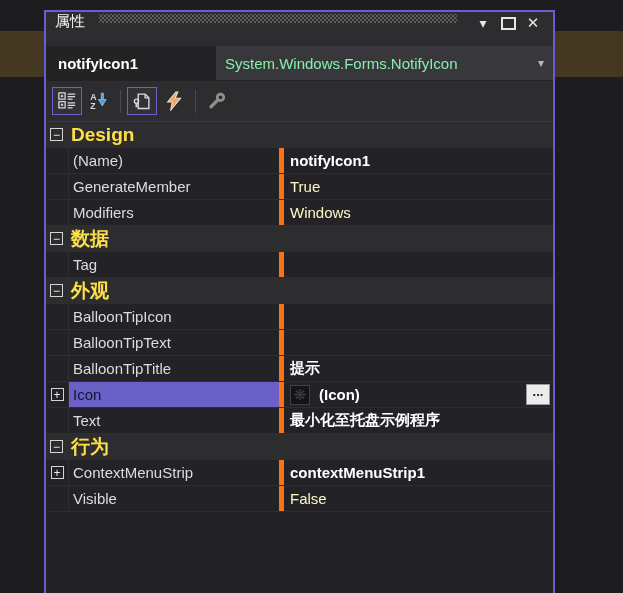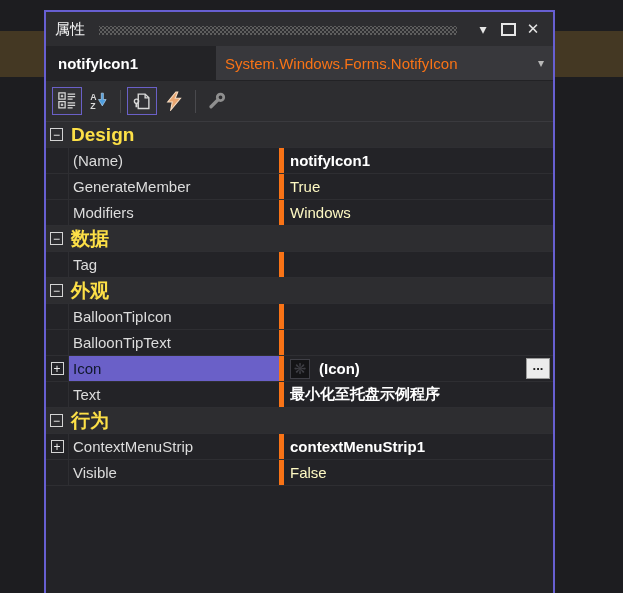--- a/index.html
+++ b/index.html
@@ -8,35 +8,35 @@
     background:#1d1d20;font-family:"Liberation Sans",sans-serif;
     -webkit-font-smoothing:antialiased;
   }
   .accent-band{position:absolute;left:0;top:31px;width:623px;height:46px;background:#443823}
   .panel{
     position:absolute;left:44px;top:10px;width:511px;height:583px;box-sizing:border-box;
     border:2px solid #675fd1;border-bottom:none;background:#232327;
     display:flex;flex-direction:column;
   }
   
-  .titlebar{height:34px;flex:0 0 auto;background:#2d2d30;display:flex;align-items:center;padding:0 9px}
+  .titlebar{height:34px;flex:0 0 auto;background:#2d2d30;display:flex;align-items:flex-start;padding:0 9px}
   .title{color:#f2f2f2;font-size:15px;white-space:nowrap}
   .grip{flex:1;height:9px;margin:2px 12px 0 14px;
     background-image:radial-gradient(circle,#5e5e5e 1px,rgba(0,0,0,0) 1.3px),
                      radial-gradient(circle,#5e5e5e 1px,rgba(0,0,0,0) 1.3px);
     background-size:4px 4px;background-position:0 0,2px 2px;}
   .tb-btn{width:22px;height:22px;display:flex;align-items:center;justify-content:center;
     color:#e6e6e6;font-size:14px;margin-left:3px;cursor:default;user-select:none}
   .max-box{width:11px;height:9px;border:2px solid #e6e6e6;display:block}
   .close-glyph{font-size:15px}
   
   .combo-row{height:34px;flex:0 0 auto;background:#38383c;display:flex;align-items:center;border-bottom:1px solid #222225}
   .combo-name{height:100%;box-sizing:border-box;background:#232326;color:#ffffff;font-weight:bold;
     font-size:15px;display:flex;align-items:center;padding:0 12px;min-width:170px}
-  .combo-type{color:#f97316;font-size:15px;margin-left:9px;white-space:nowrap}
+  .combo-type{color:#86efac;font-size:15px;margin-left:9px;white-space:nowrap}
   .combo-arrow{margin-left:auto;color:#b8b8b8;font-size:12px;padding-right:9px}
   
   .toolbar{height:40px;flex:0 0 auto;background:#2d2d30;display:flex;align-items:center;
     padding:0 5px;border-bottom:1px solid #3a3a3e}
   .tool-btn{width:30px;height:28px;display:flex;align-items:center;justify-content:center;
     border:1px solid rgba(0,0,0,0);background:none;padding:0;margin:0 1px;box-sizing:border-box}
   .tool-btn.selected{border-color:#6a60c8;background:#323236}
   .tool-sep{width:1px;height:23px;background:#49494d;margin:0 5px}
   
   .grid{flex:1 1 auto;background:#232327;overflow:hidden}
@@ -176,20 +176,27 @@
         <span class="cat-label">外观</span>
       </div>
       <div class="row prop">
         <div class="gutter"></div>
         <div class="plabel">BalloonTipIcon</div>
       </div>
       <div class="row prop">
         <div class="gutter"></div>
         <div class="plabel">BalloonTipText</div>
       </div>
+      <div class="row prop">
+        <div class="gutter"></div>
+        <div class="plabel">BalloonTipTitle</div>
+        <div class="pvalue bold">
+          <span class="vtext">提示</span>
+        </div>
+      </div>
       <div class="row prop selected">
         <div class="gutter">
           <span class="tbox">+</span>
         </div>
         <div class="plabel">Icon</div>
         <div class="pvalue bold">
           <span class="thumb">❋</span>
           <span class="vtext">(Icon)</span>
           <button class="ell">...</button>
         </div>

